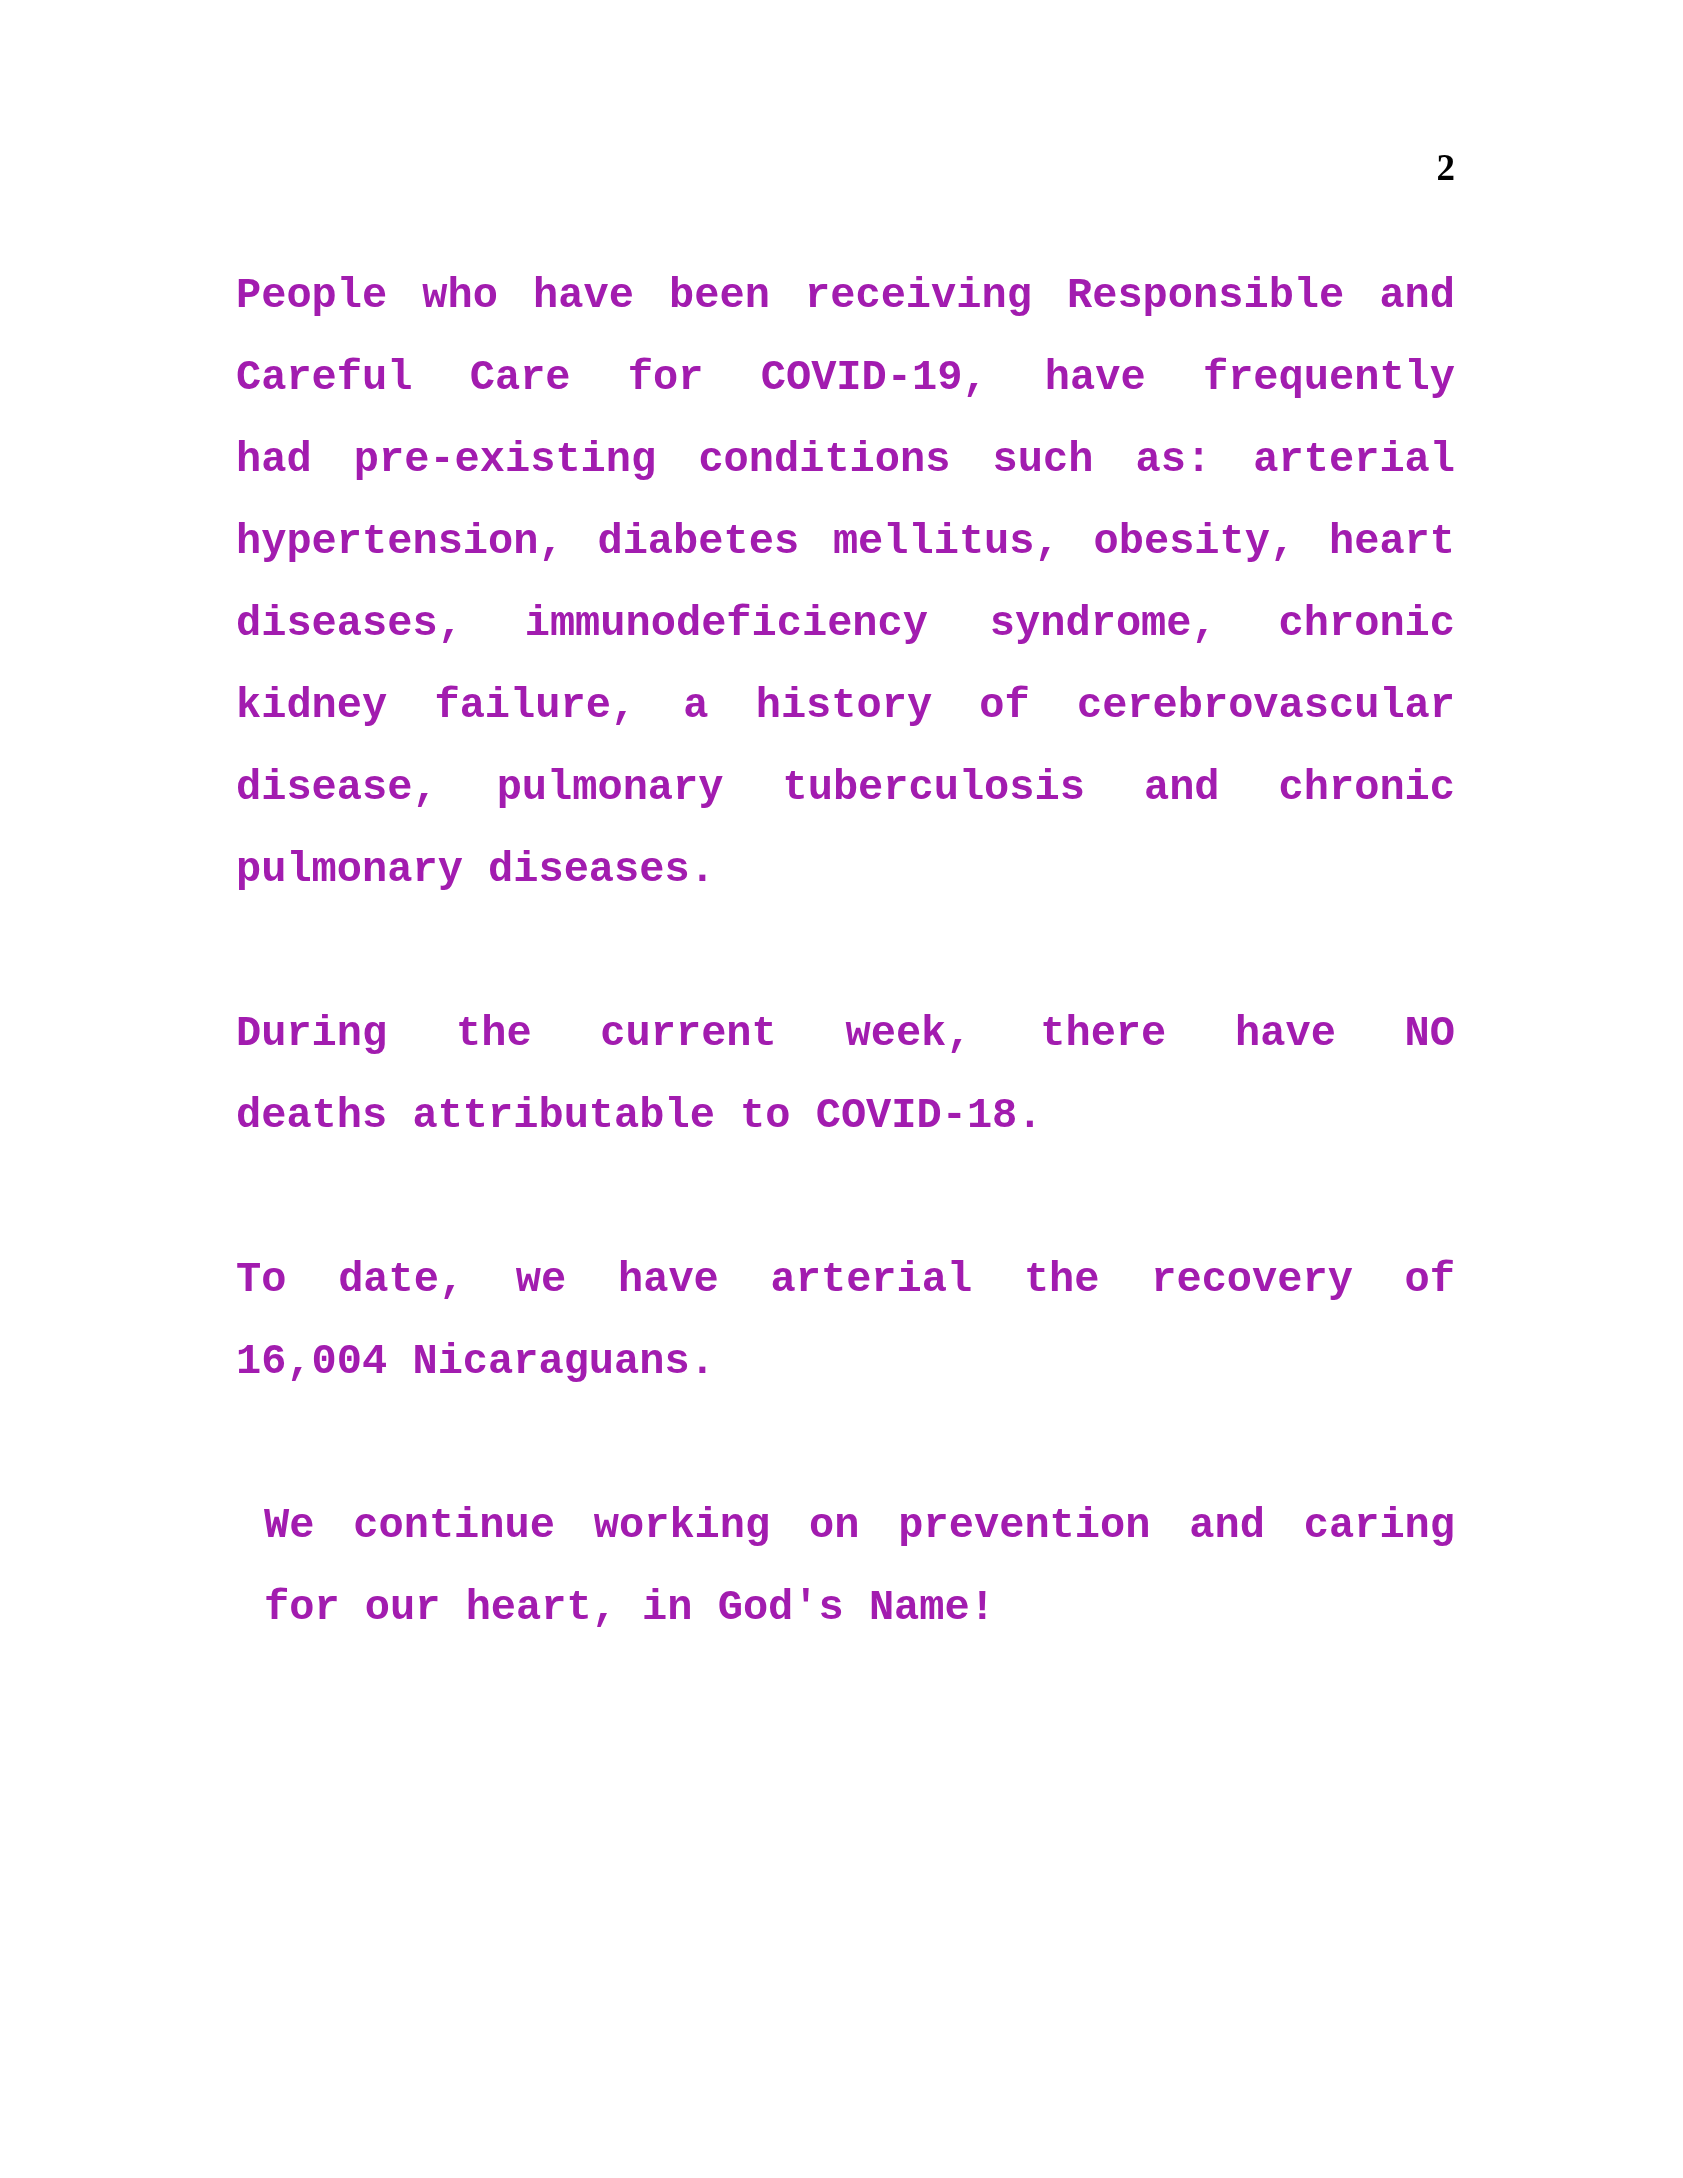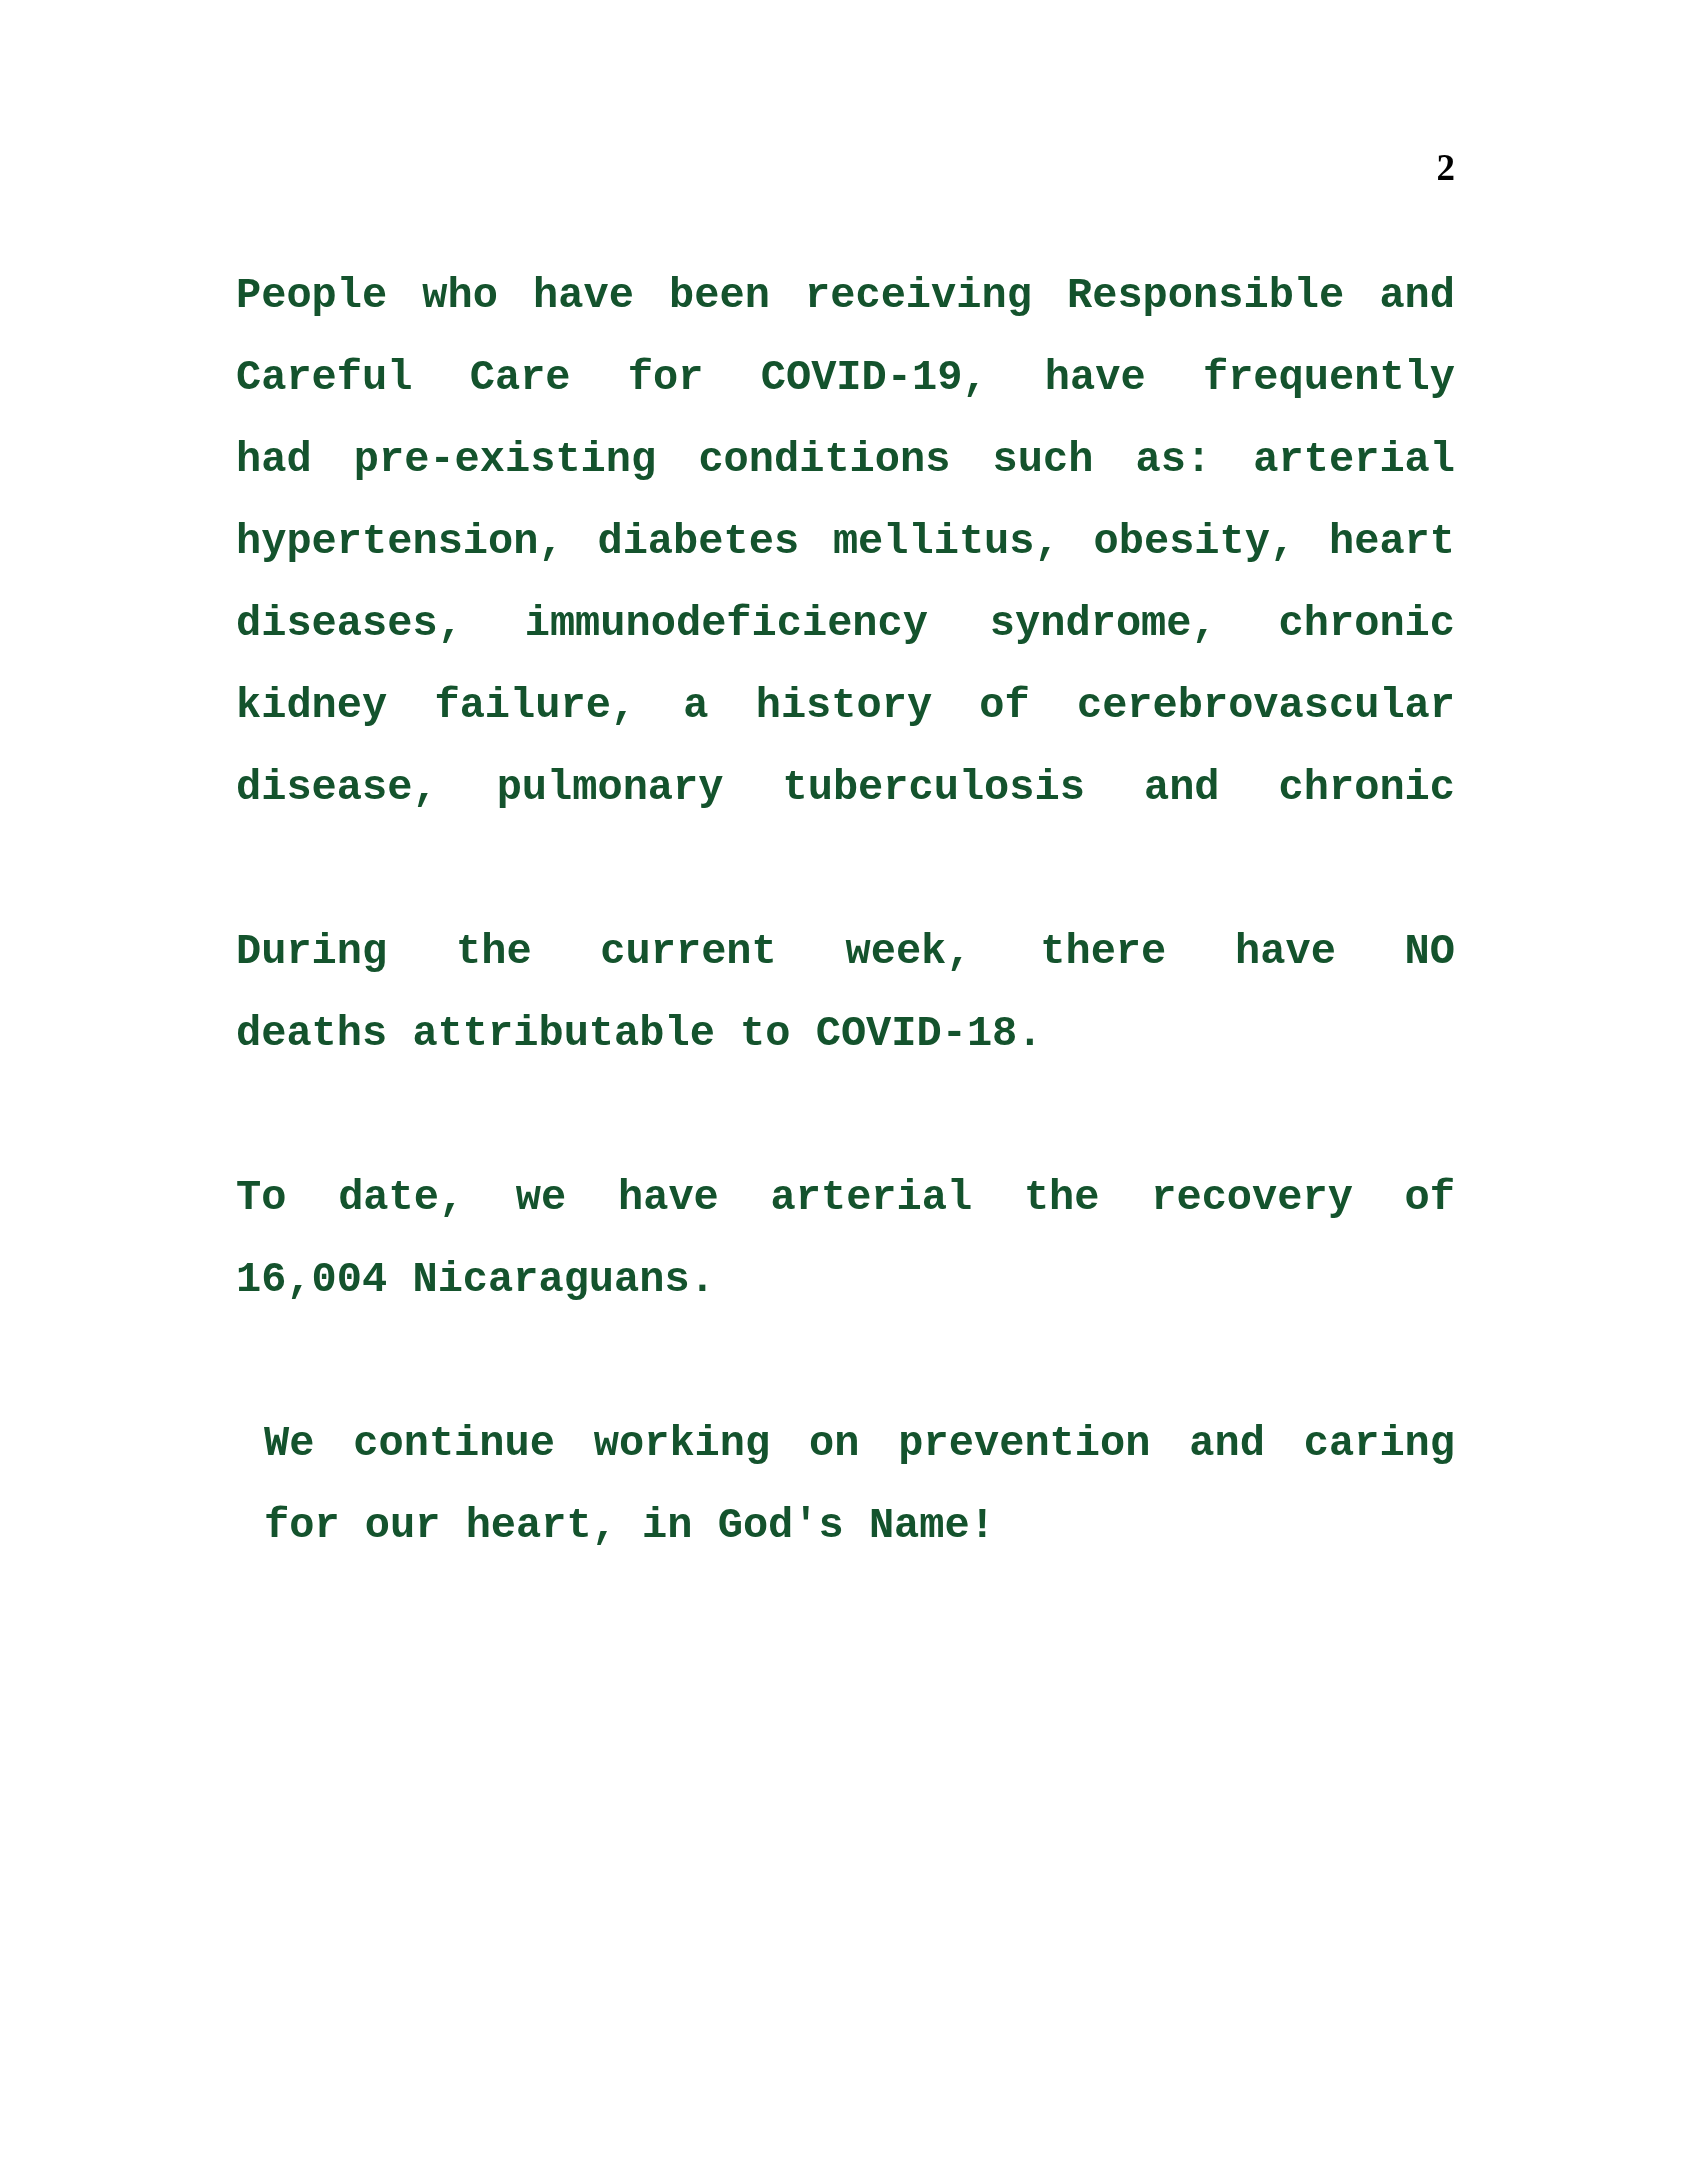--- a/index.html
+++ b/index.html
@@ -26,21 +26,21 @@
     color: #000000;
   }
   .content {
     position: absolute;
     left: 236px;
     right: 228px;
     top: 255px;
     font-family: "Liberation Mono", "DejaVu Sans Mono", monospace;
     font-weight: bold;
     font-size: 42px;
-    color: #14532d;
+    color: #a21caf;
   }
   .paragraph {
     margin: 0 0 82px 0;
   }
   .paragraph:last-child {
     margin-bottom: 0;
     margin-left: 28px;
   }
   .line {
     line-height: 82px;
@@ -59,20 +59,21 @@
   <div class="page-number">2</div>
   <div class="content">
       <div class="paragraph">
         <div class="line">People who have been receiving Responsible and</div>
         <div class="line">Careful Care for COVID-19, have frequently</div>
         <div class="line">had pre-existing conditions such as: arterial</div>
         <div class="line">hypertension, diabetes mellitus, obesity, heart</div>
         <div class="line">diseases, immunodeficiency syndrome, chronic</div>
         <div class="line">kidney failure, a history of cerebrovascular</div>
         <div class="line">disease, pulmonary tuberculosis and chronic</div>
+        <div class="line last">pulmonary diseases.</div>
       </div>
       <div class="paragraph">
         <div class="line">During the current week, there have NO</div>
         <div class="line last">deaths attributable to COVID-18.</div>
       </div>
       <div class="paragraph">
         <div class="line">To date, we have arterial the recovery of</div>
         <div class="line last">16,004 Nicaraguans.</div>
       </div>
       <div class="paragraph">

